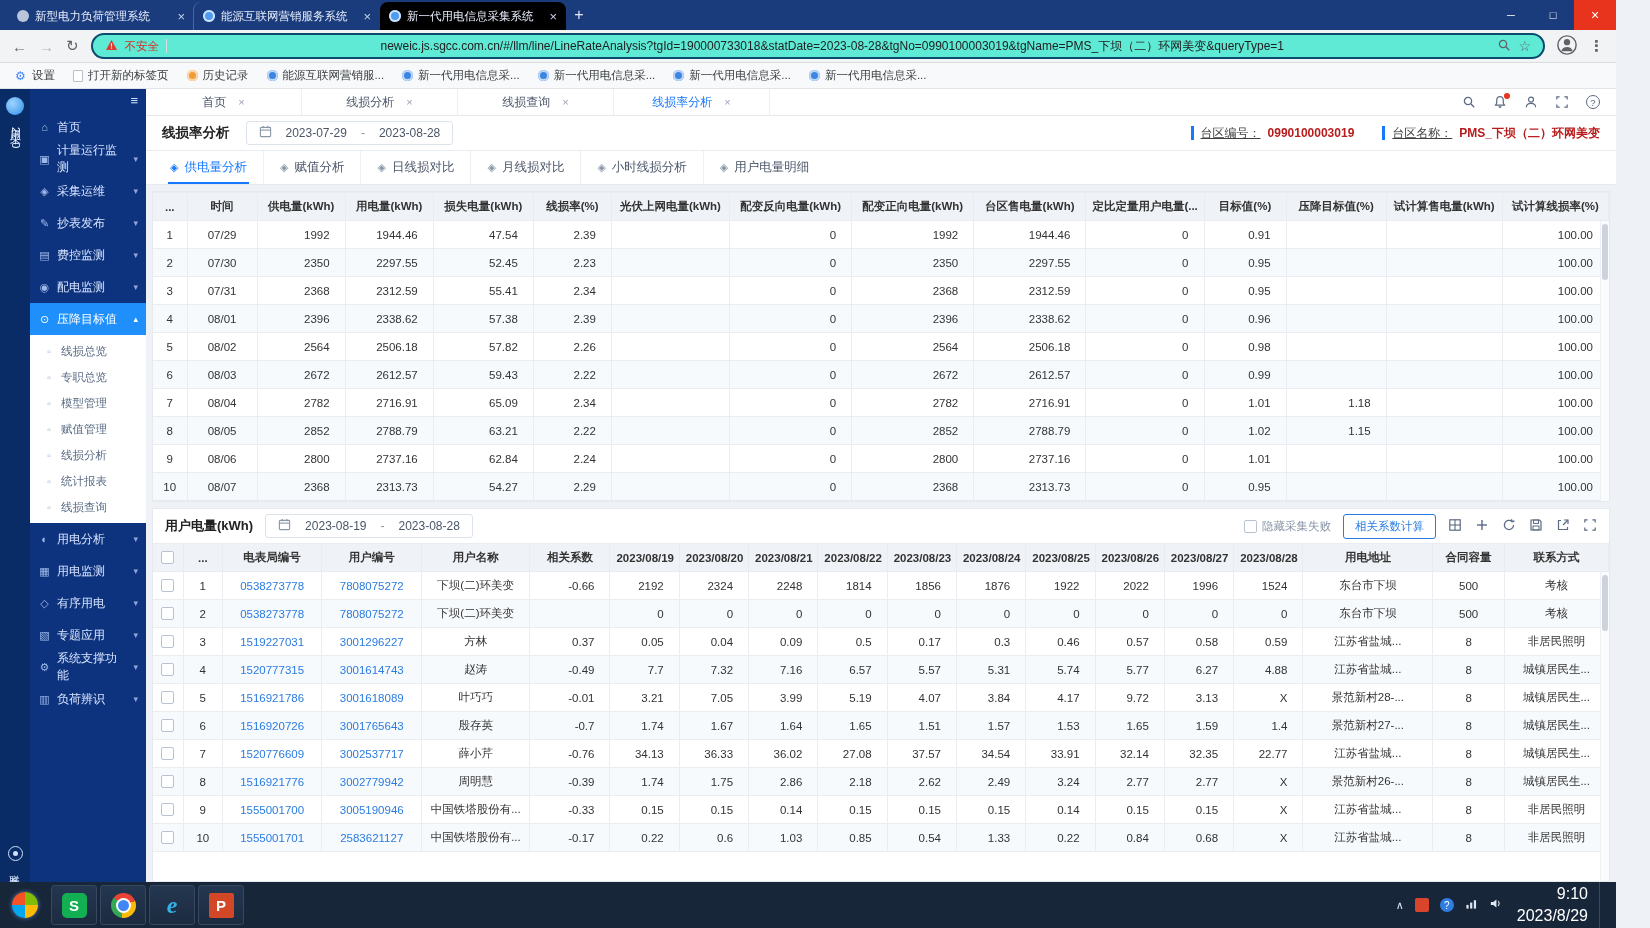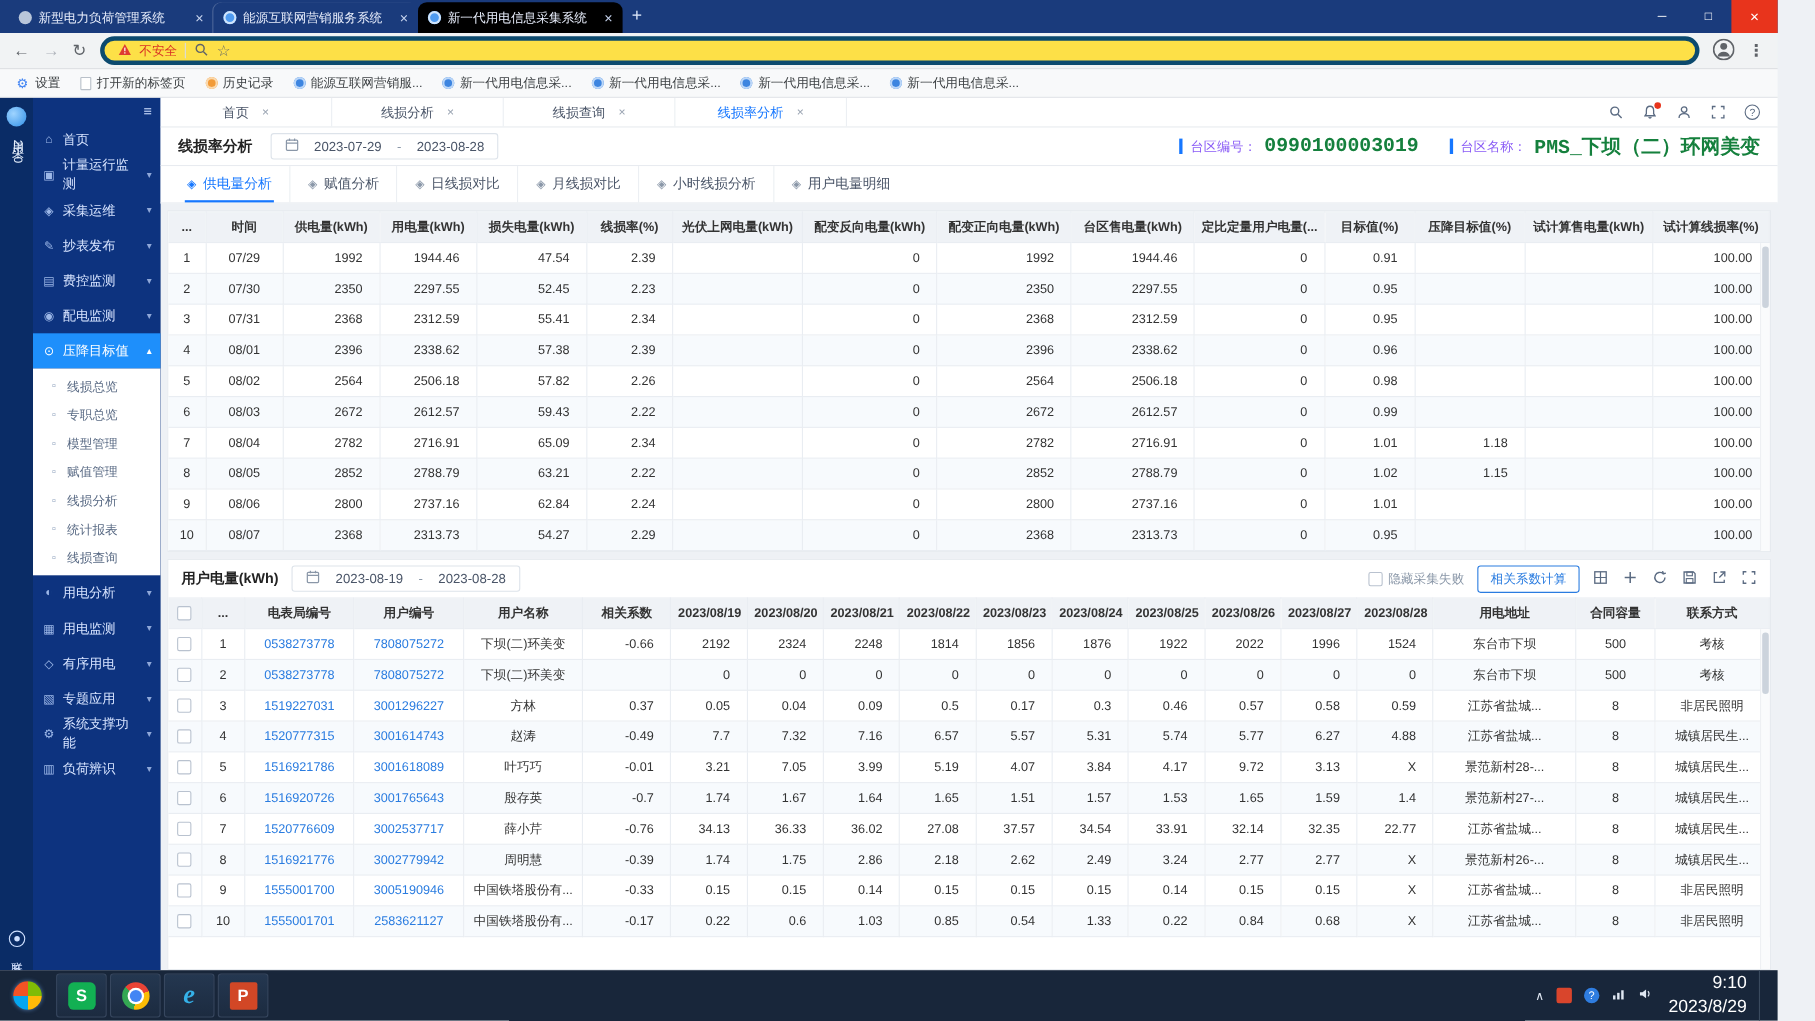--- a/index.html
+++ b/index.html
@@ -20,21 +20,21 @@
   .bclose { color:#c7d4ee; font-size:13px; flex:0 0 auto; }
   .newtab { width:26px; height:26px; display:flex; align-items:center; justify-content:center; font-size:16px; color:#dfe8fa; margin-bottom:2px; }
   .win-controls { margin-left:auto; display:flex; height:30px; }
   .wc { width:42px; height:30px; display:flex; align-items:center; justify-content:center; font-size:11px; color:#fff; }
   .wc.close { background:#e8341c; font-size:14px; }
 
   
   .addrbar { height:33px; background:#f1f3f4; display:flex; align-items:center; padding:0 12px; gap:12px; border-bottom:1px solid #dadce0; flex:0 0 auto; }
   .nav { color:#5f6368; font-size:15px; }
   .nav.fwd { color:#b0b5bb; }
-  .urlbox { flex:1; height:26px; background:#fde047; border:4px solid #0c4a6e; border-radius:13px; display:flex; align-items:center; padding:0 12px; gap:7px; min-width:0;text-align:center; }
+  .urlbox { flex:1; height:26px; background:#5eead4; border:2px solid #0c4a6e; border-radius:13px; display:flex; align-items:center; padding:0 12px; gap:7px; min-width:0;text-align:center; }
   .warn-text { color:#d93025; font-size:11.5px; flex:0 0 auto; }
   .url-sep { width:1px; height:14px; background:#dadce0; flex:0 0 auto; }
   .url { flex:1; color:#202124; font-size:12px; white-space:nowrap; overflow:hidden; }
   .star { color:#5f6368; font-size:14px; }
   .avatar, .kebab { color:#5f6368; }
   .kebab { font-size:15px; font-weight:bold; }
 
   
   .bookmarks { height:26px; background:#f8f9fa; border-bottom:1px solid #e0e3e7; display:flex; align-items:center; gap:18px; padding:0 14px; font-size:11.5px; color:#3c4043; flex:0 0 auto; }
   .bm { display:flex; align-items:center; gap:5px; white-space:nowrap; }
@@ -76,22 +76,22 @@
   .bell-dot { position:absolute; top:-2px; right:-3px; width:6px; height:6px; border-radius:50%; background:#e8341c; }
   .qcircle { width:14px; height:14px; border:1px solid #5b6b82; border-radius:50%; color:#5b6b82; font-size:9.5px; display:flex; align-items:center; justify-content:center; }
 
   .pagehead { height:35px; background:#fff; border-bottom:1px solid #e8ebf0; display:flex; align-items:center; padding:0 16px; gap:16px; flex:0 0 auto; }
   .pagehead .title { font-size:13.5px; font-weight:bold; color:#222; }
   .datebox { display:flex; align-items:center; gap:14px; border:1px solid #dde3ea; border-radius:3px; height:24px; padding:0 12px; color:#4a5568; font-size:12px; background:#fff; }
   .datebox .dsep { color:#8a97a8; }
   .ph-right { margin-left:auto; display:flex; gap:28px; align-items:center; }
   .kv { display:flex; align-items:center; gap:7px; }
   .kv .bar { width:3px; height:14px; background:#1677ff; }
-  .kv .k { color:#8b5cf6; }
-  .kv .v { font-weight:bold; color:#15803d; font-size:18px;font-family:Liberation Mono, monospace; }
+  .kv .k { color:#404040;text-decoration:underline; }
+  .kv .v { font-weight:bold; color:#b91c1c; font-size:12px; }
 
   .subtabs { height:34px; background:#fff; border-bottom:1px solid #e8ebf0; display:flex; align-items:stretch; padding:0 8px; flex:0 0 auto; }
   .subtab { display:flex; align-items:center; gap:6px; padding:0 16px; font-size:12.5px; color:#4a5568; position:relative; border-right:1px solid #eceff3; }
   .subtab:last-child { border-right:none; }
   .subtab .dicon { color:#8a97a8; font-size:11px; }
   .subtab.active { color:#1677ff; }
   .subtab.active .dicon { color:#1677ff; }
   .subtab.active::after { content:""; position:absolute; left:14px; right:14px; bottom:0; height:2px; background:#1677ff; }
 
   .content { flex:1; min-height:0; padding:6px 6px 0; display:flex; flex-direction:column; gap:6px; overflow:hidden; }
@@ -172,20 +172,21 @@
     <span class="nav fwd">→</span>
     <span class="nav">↻</span>
     <div class="urlbox">
       <span><svg width="13" height="12" viewBox="0 0 14 13">
             <path d="M7 1 L13 12 H1 Z" fill="#de3b30"></path>
             <rect x="6.4" y="4.6" width="1.2" height="3.6" fill="#fff"></rect>
             <rect x="6.4" y="9.2" width="1.2" height="1.3" fill="#fff"></rect>
           </svg></span>
       <span class="warn-text">不安全</span>
       <span class="url-sep"></span>
+      <span class="url">neweic.js.sgcc.com.cn/#/llm/line/LineRateAnalysis?tgId=190000733018&amp;statDate=2023-08-28&amp;tgNo=0990100003019&amp;tgName=PMS_下坝（二）环网美变&amp;queryType=1</span>
       <span><svg width="14" height="14" viewBox="0 0 14 14">
             <circle cx="6" cy="6" r="3.6" fill="none" stroke="#5f6368" stroke-width="1.3"></circle>
             <line x1="8.8" y1="8.8" x2="12.2" y2="12.2" stroke="#5f6368" stroke-width="1.3"></line>
           </svg></span>
       <span class="star">☆</span>
     </div>
     <span class="avatar"><svg width="20" height="20" viewBox="0 0 14 14">
           <circle cx="7" cy="7" r="6.4" fill="none" stroke="#5f6368" stroke-width="1"></circle>
           <circle cx="7" cy="5" r="2.2" fill="#5f6368"></circle>
           <path d="M3 11.4 C3.4 9.4 5 8.4 7 8.4 C9 8.4 10.6 9.4 11 11.4" fill="#5f6368"></path>

